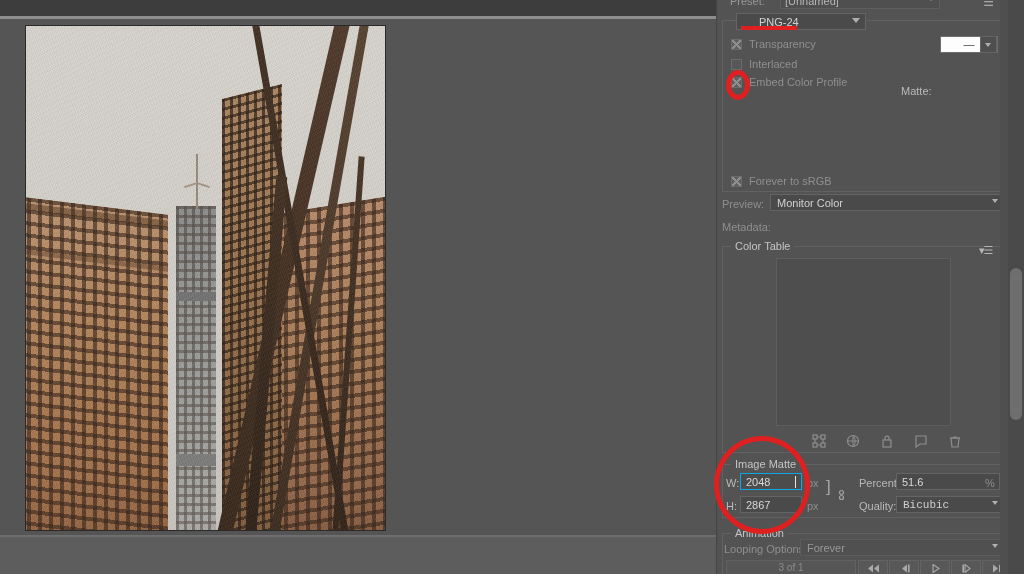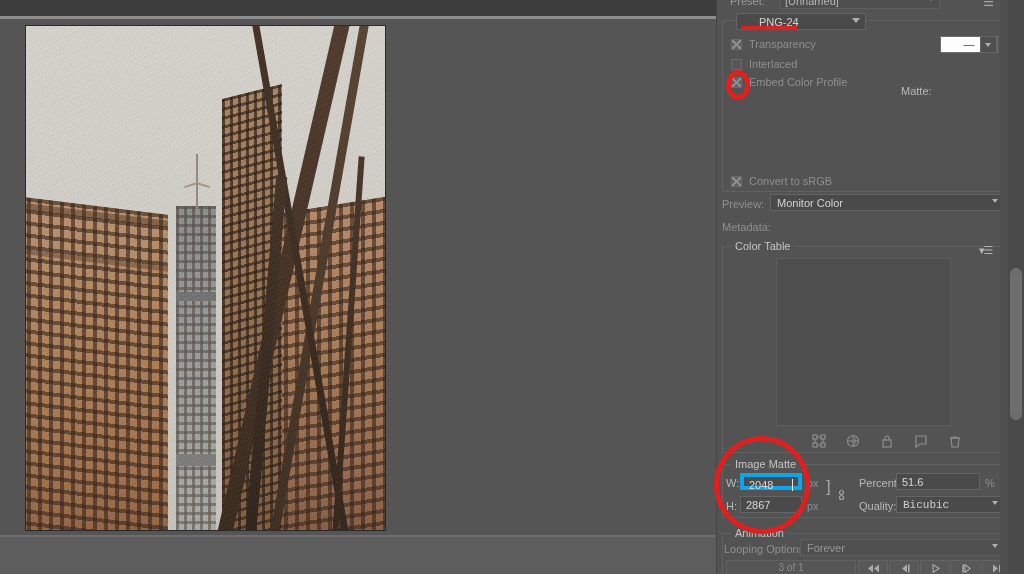--- a/index.html
+++ b/index.html
@@ -160,21 +160,21 @@
     position: absolute; height: 17px;
     background: #4a4a4a; border: 1px solid #646464; color: #d0d0d0;
     padding: 1px 6px; line-height: 14px; white-space: nowrap; overflow: hidden;
   }
   .combo.dim { color: #979797; background: #505050; border-color:#5d5d5d; }
   .textinput {
     position: absolute; height: 17px;
     background: #4a4a4a; border: 1px solid #646464; color: #d8d8d8;
     padding: 1px 5px; line-height: 14px;
   }
-  .textinput.focused { border: 4px solid #0ea5e9; background: #4c4c4c; }
+  .textinput.focused { border: 1px solid #0ea5e9; background: #4c4c4c; }
   .caret {
     position: absolute; right: 5px; top: 2px; width: 1px; height: 12px; background: #e6e6e6;
   }
 
   .matte-swatch {
     position: absolute; width: 58px; height: 17px;
     background: #fdfdfd; border: 1px solid #6d6d6d;
     color: #444; text-align: center; line-height: 15px; font-size: 11px;
   }
   .matte-chev-box {
@@ -302,21 +302,21 @@
   <span class="field-label" style="left:901px;top:41px;margin-top:44px;">Matte:</span>
   <div class="matte-swatch" style="left:940px;top:36px;">
     <span>—</span>
   </div>
   <div class="matte-chev-box" style="left:980px;top:36px;">
     <span class="chev sm" style="left:4px;top:6px;right:auto;"></span>
   </div>
 
   <div class="cb-row" style="left:731px;top:176px;">
     <span class="cbx checked"></span>
-    <span class="cb-label">Convert to sRGB</span>
+    <span class="cb-label">Forever to sRGB</span>
   </div>
 
   <span class="field-label dim" style="left:722px;top:198px;">Preview:</span>
   <div class="combo" style="left:770px;top:194px;width:234px;">
     <span>Monitor Color</span>
     <span class="chev sm"></span>
   </div>
 
   <span class="field-label dim" style="left:722px;top:221px;">Metadata:</span>
 
@@ -369,21 +369,21 @@
   </div>
   <span class="field-label dim" style="left:807px;top:500px;">px</span>
 
   <span class="link-bracket" style="left:826px;top:478px;">]</span>
   <svg class="link-icon" style="left:837px;top:488px;" viewBox="0 0 9 14">
     <path d="M4.5 2.5a2 2 0 0 1 0 4M4.5 7.5a2 2 0 0 1 0 4" fill="none" stroke="#c3c3c3" stroke-width="1.2"></path>
     <path d="M4.5 2.5a2 2 0 0 0 0 4M4.5 7.5a2 2 0 0 0 0 4" fill="none" stroke="#c3c3c3" stroke-width="1.2"></path>
   </svg>
 
   <span class="field-label" style="left:859px;top:477px;">Percent:</span>
-  <div class="textinput" style="left:896px;top:473px;width:84px;">
+  <div class="textinput" style="left:896px;top:473px;width:104px;">
     <span>51.6</span>
   </div>
   <span class="field-label dim" style="left:985px;top:477px;">%</span>
 
   <span class="field-label" style="left:859px;top:500px;">Quality:</span>
   <div class="combo" style="left:896px;top:496px;width:108px;font-family:Liberation Mono, monospace;">
     <span>Bicubic</span>
     <span class="chev sm"></span>
   </div>
 

